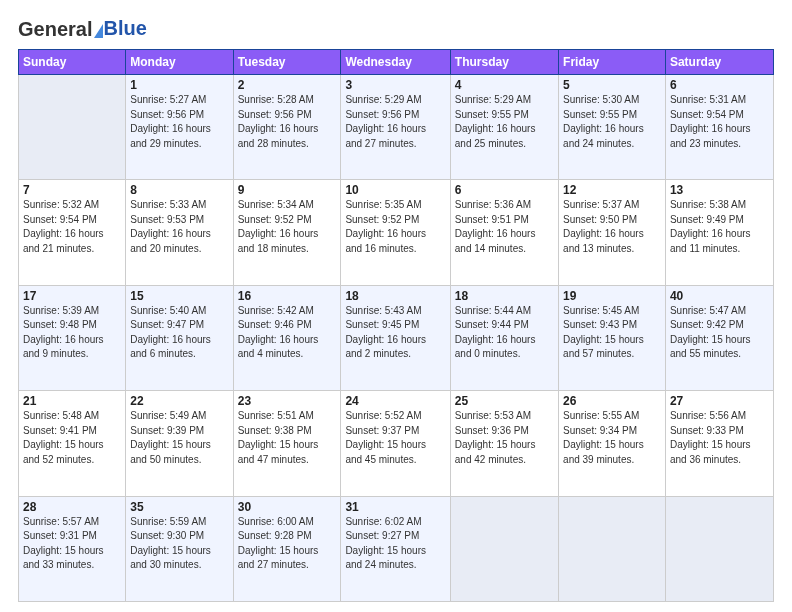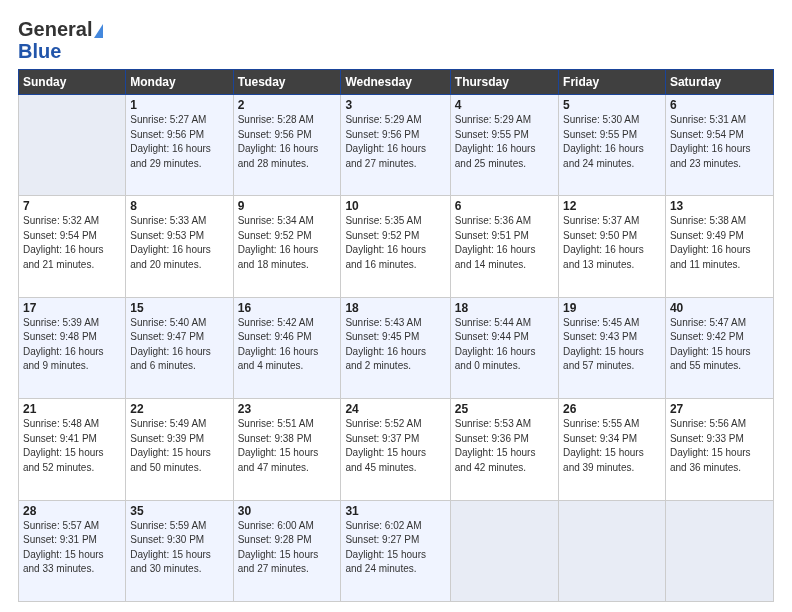--- a/index.html
+++ b/index.html
@@ -18,21 +18,20 @@
       flex-direction: column;
     }
     .header {
       display: flex;
       justify-content: space-between;
       align-items: flex-start;
       margin-bottom: 8px;
     }
     .logo {
       display: flex;
-      flex-direction: column;
       align-items: flex-start;
     }
     .title-block {
       text-align: right;
     }
     .month-title {
       font-size: 36px;
       font-weight: bold;
       color: #222;
       line-height: 1.1;
@@ -41,21 +40,21 @@
       font-size: 15px;
       color: #444;
     }
     .calendar {
       flex: 1;
       border-collapse: collapse;
       width: 100%;
       font-size: 10.5px;
     }
     .calendar th {
-      background: #404040;
+      background: #8b5cf6;
       color: #fff;
       padding: 5px 4px;
       text-align: left;
       font-size: 12px;
       font-weight: bold;
       border: 1px solid #1a4499;
     }
     .calendar td {
       border: 1px solid #ccc;
       vertical-align: top;

